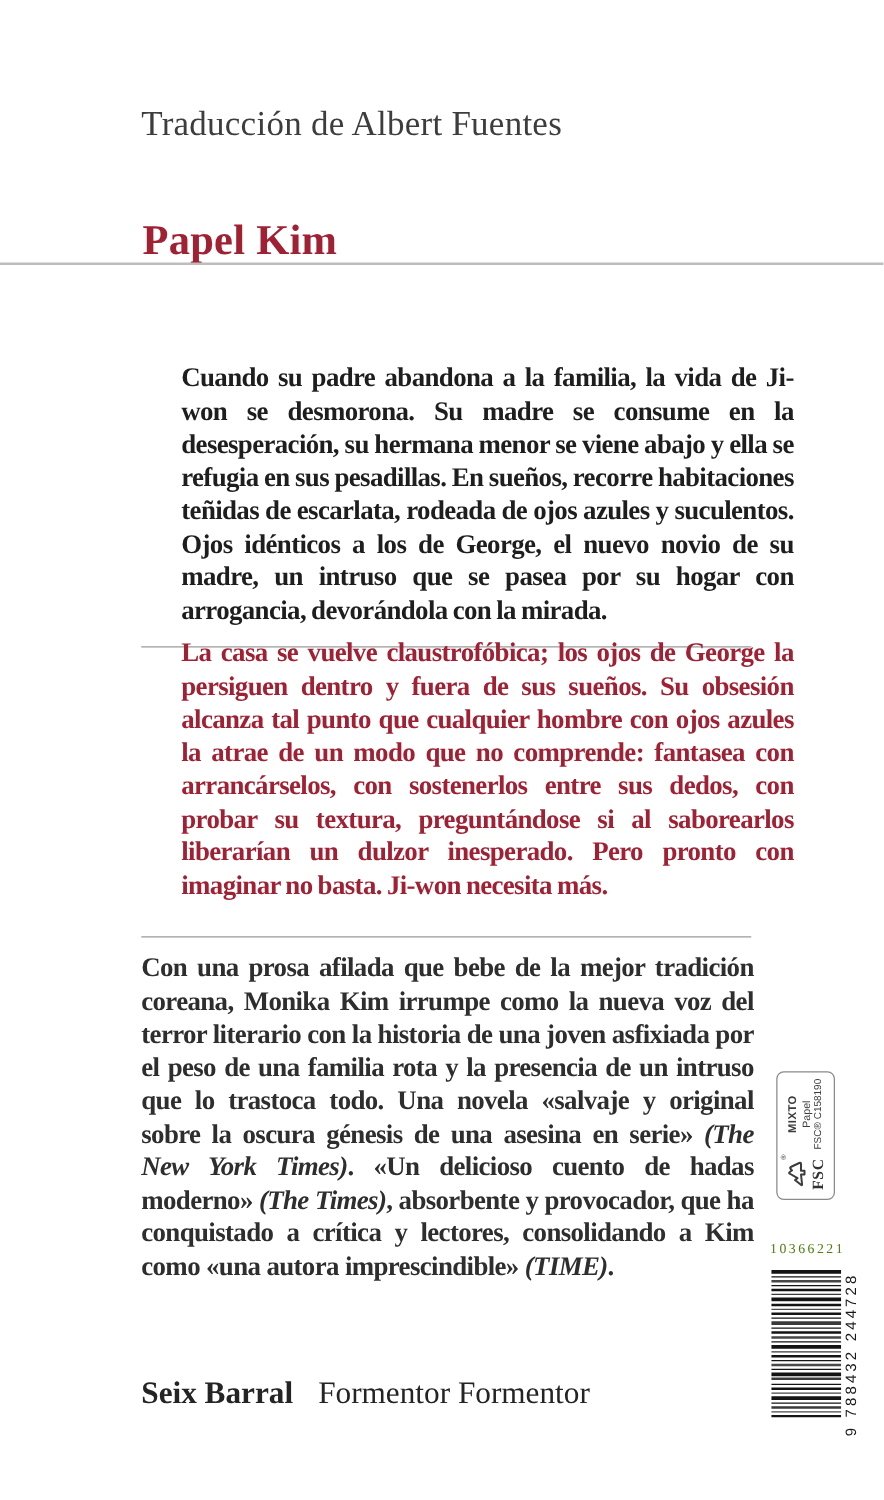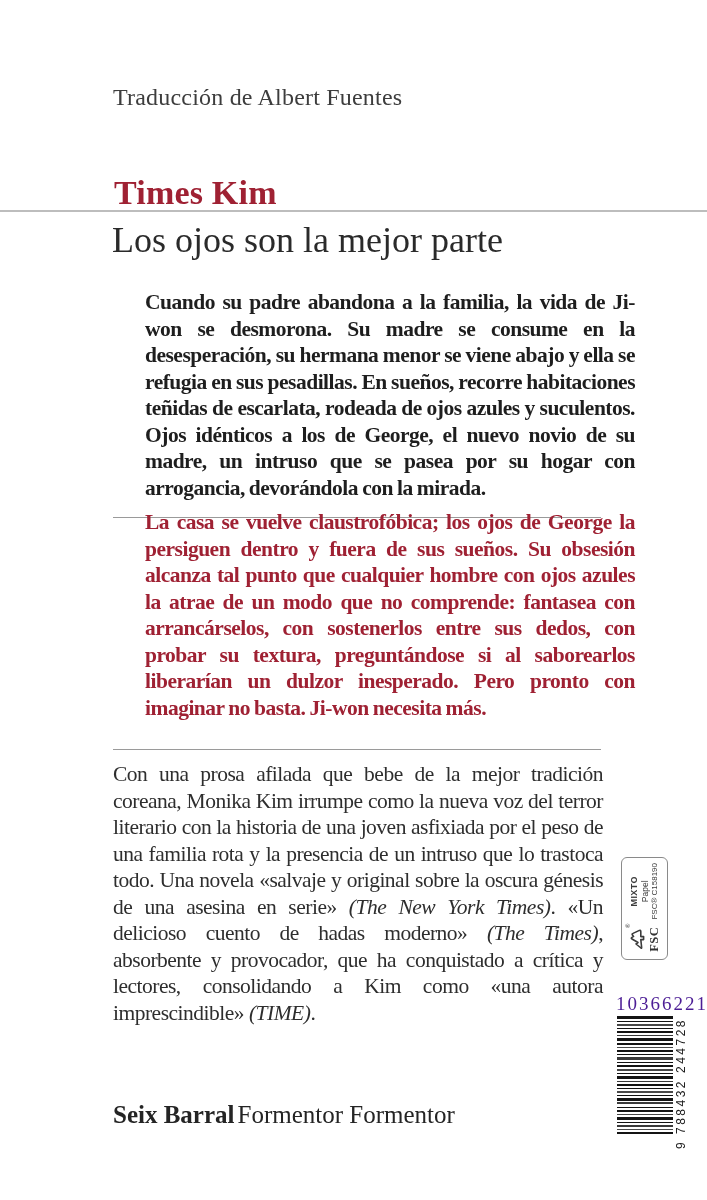--- a/index.html
+++ b/index.html
@@ -1,53 +1,53 @@
 <!DOCTYPE html>
 <html style="--accent: #9f2133;"><head>
 <meta charset="utf-8">
 <style>
   html,body{margin:0;padding:0;background:#ffffff;}
   .page{
     position:relative;width:707px;height:1200px;background:#ffffff;
     font-family:"Liberation Serif", serif;color:#1d1d1d;overflow:hidden;
   }
   .translator{
-    position:absolute;left:113px;top:84px;font-size:24px;color:#3d3d3d;letter-spacing:.2px;
+    position:absolute;left:113px;top:84px;font-size:28px;color:#3d3d3d;letter-spacing:.2px;
   }
   .author{
     position:absolute;left:114px;top:176px;font-size:34px;font-weight:bold;
     color:var(--accent,#9f2133);letter-spacing:.2px;line-height:1;
   }
   .rule-full{
     position:absolute;left:0;top:210px;width:707px;height:0;
     border-top:2px solid #bdbdbd;
   }
   .book-title{
     position:absolute;left:112px;top:221px;font-size:36px;color:#2a2a2a;line-height:1.1;
   }
   .para{
     position:absolute;left:113px;width:490px;text-align:justify;
     font-size:21.5px;line-height:26.5px;letter-spacing:-0.5px;color:#1e1e1e;
   }
   .para.bold{font-weight:bold;word-spacing:-0.8px;margin-left:32px;}
   .para.red{color:var(--accent,#9f2133);}
-  .para.review{color:#2e2e2e;font-weight:normal;}
+  .para.review{color:#2e2e2e;font-weight:bold;}
   .p1{top:289px;}
   .p2{top:509px;}
   .p3{top:761px;}
   .divider{
     position:absolute;left:113px;width:488px;height:0;border-top:1.5px solid #9a9a9a;
   }
   .d2{top:517px;}
   .d3{top:749px;}
   .it{font-style:italic;}
   .publisher{
     position:absolute;left:113px;top:1101px;font-size:25px;color:#242424;
   }
-  .publisher .imprint{font-weight:bold;margin-right:3px;}
+  .publisher .imprint{font-weight:bold;margin-right:20px;}
   
   .rot-box{position:absolute;overflow:visible;}
   .rot-inner{position:absolute;left:0;transform:rotate(-90deg);transform-origin:0 0;}
   
   .fsc-outer{left:621px;top:857px;width:47px;height:103px;}
   .fsc-inner{
     top:103px;width:103px;height:47px;box-sizing:border-box;
     border:1.5px solid #8a8a8a;border-radius:6px;
     display:flex;align-items:center;gap:5px;padding:3px 5px;
     font-family:"Liberation Sans", sans-serif;color:#3c3c3c;background:#fff;
@@ -55,44 +55,43 @@
   .fsc-left{width:30px;display:flex;flex-direction:column;align-items:center;position:relative;}
   .fsc-left .reg{position:absolute;top:-3px;right:-1px;font-size:6px;}
   .fsc-wordmark{font-family:"Liberation Serif", serif;font-weight:bold;font-size:12.5px;letter-spacing:.5px;color:#333;}
   .fsc-right{flex:1;text-align:center;line-height:1.25;}
   .fsc-right .l1{font-size:9px;font-weight:bold;letter-spacing:.4px;}
   .fsc-right .l2{font-size:8.5px;}
   .fsc-right .l3{font-size:8px;white-space:nowrap;}
   
   .serial{
     position:absolute;left:616px;top:993px;width:74px;text-align:left;
-    font-size:19px;letter-spacing:2px;color:#4c1d95;
+    font-size:11px;letter-spacing:2px;color:#4d7c0f;
   }
   
   .bc-outer{left:617px;top:1016px;width:71px;height:133px;}
   .bc-inner{top:133px;width:133px;height:71px;background:#fff;}
   .bc-bars{display:block;width:118px;height:56px;margin-left:15px;}
   .bc-digits{
     display:flex;align-items:flex-start;width:133px;margin-top:1px;
     font-family:"Liberation Sans", sans-serif;font-size:12px;color:#1a1a1a;
   }
   .bc-lead{width:15px;}
   .bc-groups{flex:1;display:flex;justify-content:space-between;padding-right:2px;}
   .bc-groups span{letter-spacing:2.5px;}
 </style>
 </head>
 <body>
 
 <div class="page">
 
   <div class="translator">Traducción de Albert Fuentes</div>
 
-  <div class="author">Times Kim</div>
+  <div class="author">Papel Kim</div>
   <div class="rule-full"></div>
-  <div class="book-title">Los ojos son la mejor parte</div>
 
   <div class="para bold p1">Cuando su padre abandona a la familia, la vida de Ji-won se desmorona. Su madre se consume en la desesperación, su hermana menor se viene abajo y ella se refugia en sus pesadillas. En sueños, recorre habitaciones teñidas de escarlata, rodeada de ojos azules y suculentos. Ojos idénticos a los de George, el nuevo novio de su madre, un intruso que se pasea por su hogar con arrogancia, devorándola con la mirada.</div>
 
   <div class="divider d2"></div>
 
   <div class="para bold red p2">La casa se vuelve claustrofóbica; los ojos de George la persiguen dentro y fuera de sus sueños. Su obsesión alcanza tal punto que cualquier hombre con ojos azules la atrae de un modo que no comprende: fantasea con arrancárselos, con sostenerlos entre sus dedos, con probar su textura, preguntándose si al saborearlos liberarían un dulzor inesperado. Pero pronto con imaginar no basta. Ji-won necesita más.</div>
 
   <div class="divider d3"></div>
 
   <div class="para review p3"><span>Con una prosa afilada que bebe de la mejor tradición coreana, Monika Kim irrumpe como la nueva voz del terror literario con la historia de una joven asfixiada por el peso de una familia rota y la presencia de un intruso que lo trastoca todo. Una novela «salvaje y original sobre la oscura génesis de una asesina en serie» </span><span class="it">(The New York Times)</span><span>. «Un delicioso cuento de hadas moderno» </span><span class="it">(The Times)</span><span>, absorbente y provocador, que ha conquistado a crítica y lectores, consolidando a Kim como «una autora imprescindible» </span><span class="it">(TIME)</span><span>.</span></div>

